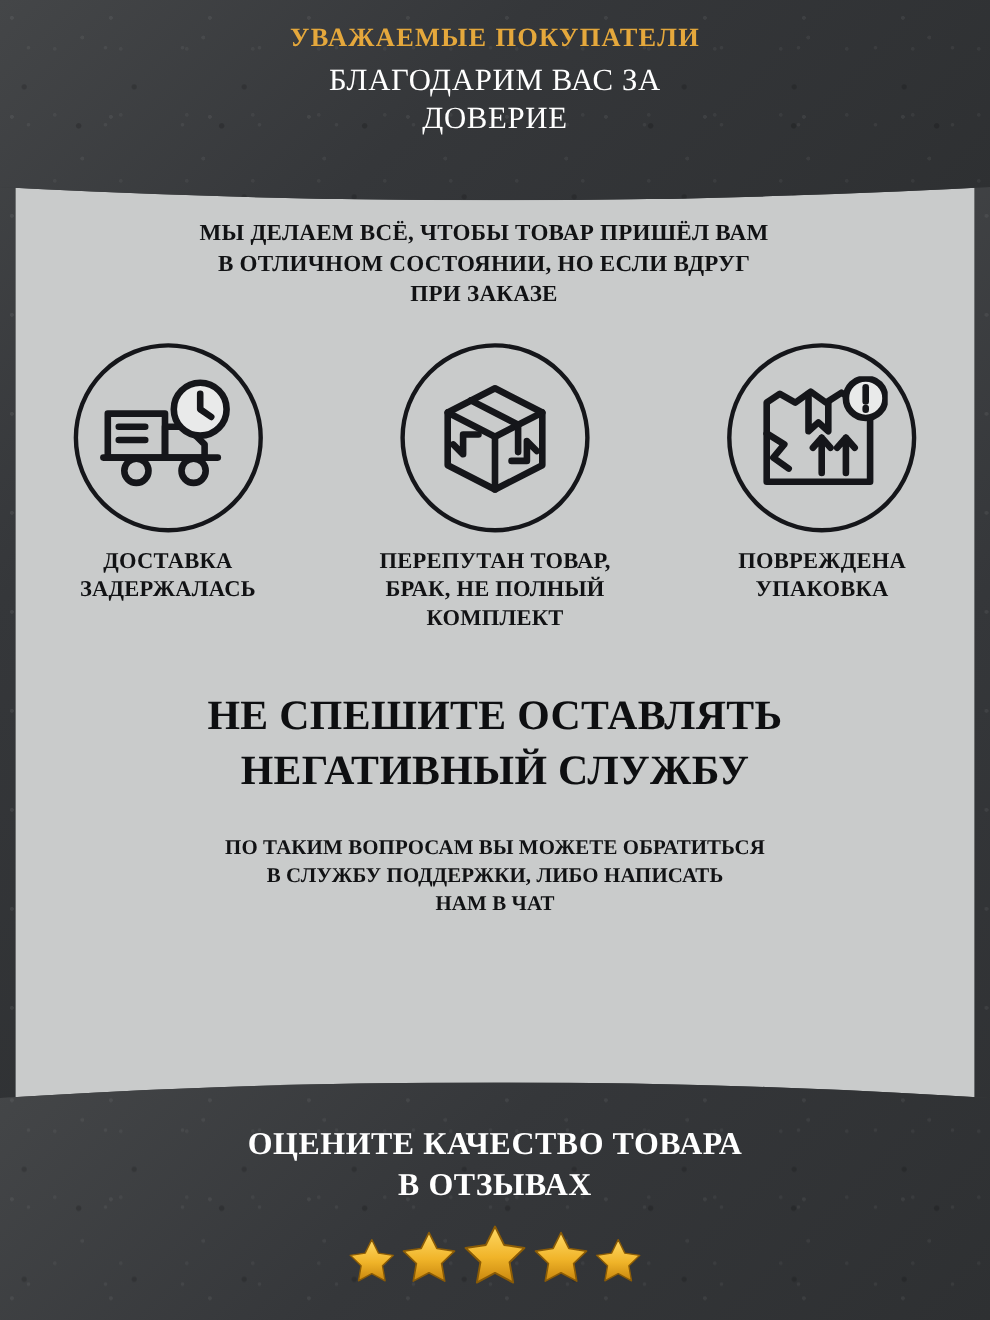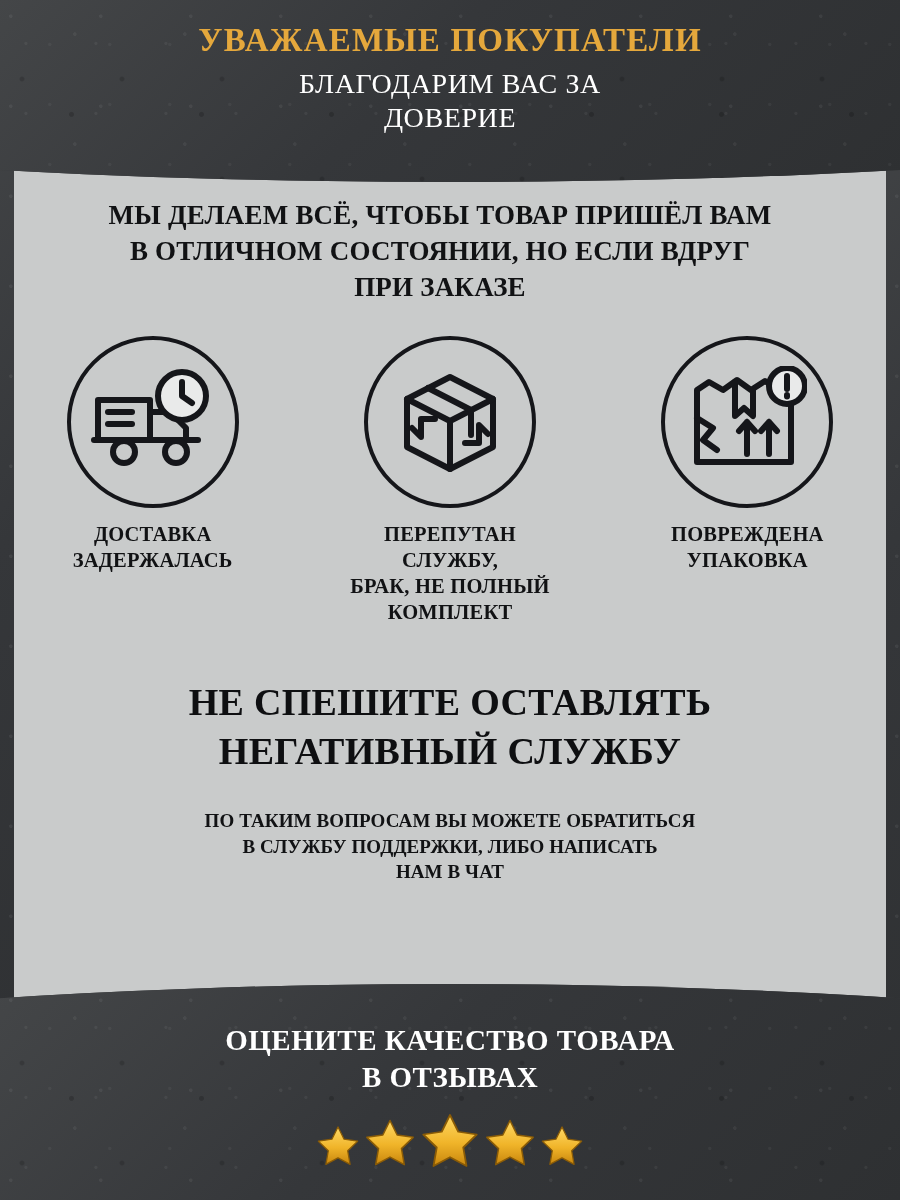--- a/index.html
+++ b/index.html
@@ -39,21 +39,21 @@
     z-index: 3;
     
     -webkit-clip-path: ellipse(140% 100% at 50% 0%);
     clip-path: ellipse(140% 100% at 50% 0%);
     text-align: center;
   }
   #top-banner-inner {
     padding-top: 22px;
   }
   .banner-title {
-    font-size: 33px;
+    font-size: 24px;
     font-weight: bold;
     letter-spacing: 1.2px;
     color: #e5a83c;
     line-height: 1.15;
   }
   .banner-sub {
     font-size: 28px;
     font-weight: normal;
     color: #ffffff;
     line-height: 1.22;
@@ -76,21 +76,21 @@
   #content {
     position: absolute;
     top: 150px;
     left: 14px;
     width: 872px;
     z-index: 2;
     text-align: center;
   }
 
   .intro {
-    font-size: 27px;
+    font-size: 21px;
     font-weight: bold;
     color: #111214;
     line-height: 1.33;
     letter-spacing: 0.2px;
     padding: 48px 42px 0 22px;
   }
 
   
   #icons-row {
     display: flex;
@@ -232,21 +232,21 @@
           <path d="M20 36 L63 14 L106 36 L106 84 L63 106 L20 84 Z"></path>
           <path d="M20 36 L63 58 L106 36"></path>
           <path d="M63 58 V106"></path>
           <path d="M41 25 L84 47 V72"></path>
 
           <path d="M48 56 h-14 v18 l-9-9"></path>
           <path d="M78 80 h14 V62 l9 9"></path>
         </svg>
       </div>
       <div class="icon-caption">
-        <div>ПЕРЕПУТАН СЛУЖБУ,</div>
+        <div>ПЕРЕПУТАН ТОВАР,</div>
         <div>БРАК, НЕ ПОЛНЫЙ</div>
         <div>КОМПЛЕКТ</div>
       </div>
     </div>
 
     <div class="icon-col">
       <div class="icon-circle">
         <svg width="120" height="112" viewBox="0 0 120 112" fill="none" stroke="#15161a" stroke-width="6" stroke-linecap="round" stroke-linejoin="round">
 
           <path d="M10 24 L22 16 L36 24 L50 14 L64 24 L78 15 L92 24 L104 17 L104 96 L10 96 Z"></path>

